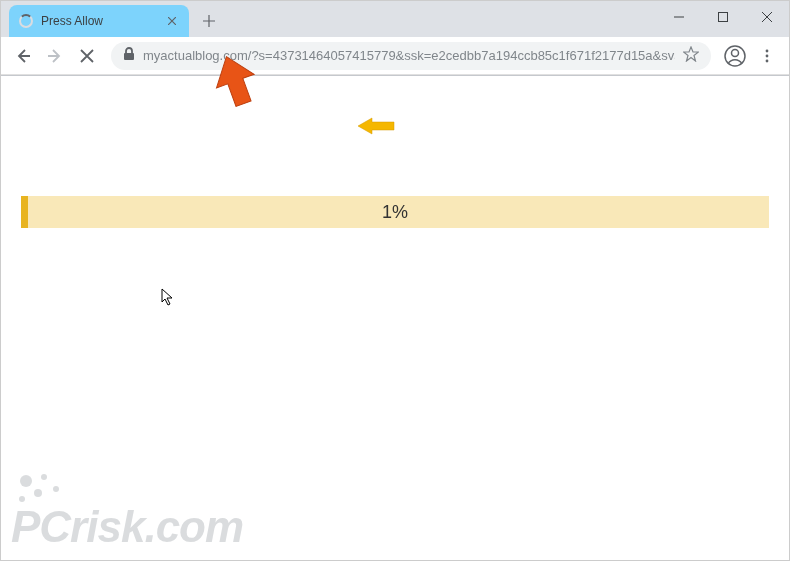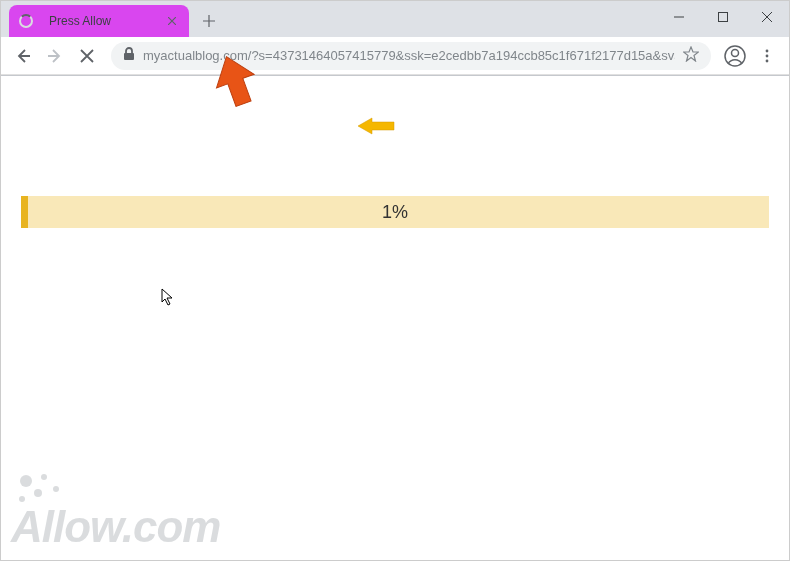--- a/index.html
+++ b/index.html
@@ -23,28 +23,28 @@
       display: flex;
       align-items: flex-end;
       height: 36px;
       padding-left: 8px;
       position: relative;
     }
     
     .tab {
       display: flex;
       align-items: center;
-      background: #d946ef;
+      background: #7dd3fc;
       height: 32px;
       padding: 0 10px;
       border-radius: 8px 8px 0 0;
       min-width: 180px;
       font-size: 12px;
       color: #3c4043;
-      gap: 16px;
+      gap: 8px;
       position: relative;
     }
     
     .tab-spinner {
       width: 14px;
       height: 14px;
       border: 2px solid #dadce0;
       border-top-color: #5f6368;
       border-radius: 50%;
     }
@@ -352,14 +352,14 @@
   <svg width="50" height="35" viewBox="0 0 50 35">
     <circle cx="10" cy="10" r="6" fill="rgba(150,155,160,0.35)"></circle>
     <circle cx="28" cy="6" r="3" fill="rgba(150,155,160,0.35)"></circle>
     <circle cx="22" cy="22" r="4" fill="rgba(150,155,160,0.35)"></circle>
     <circle cx="40" cy="18" r="3" fill="rgba(150,155,160,0.35)"></circle>
     <circle cx="6" cy="28" r="3" fill="rgba(150,155,160,0.35)"></circle>
   </svg>
 </div>
 
 <div class="watermark">
-  <span>Allow.com</span>
+  <span>PCrisk.com</span>
 </div>
 
 </body></html>

